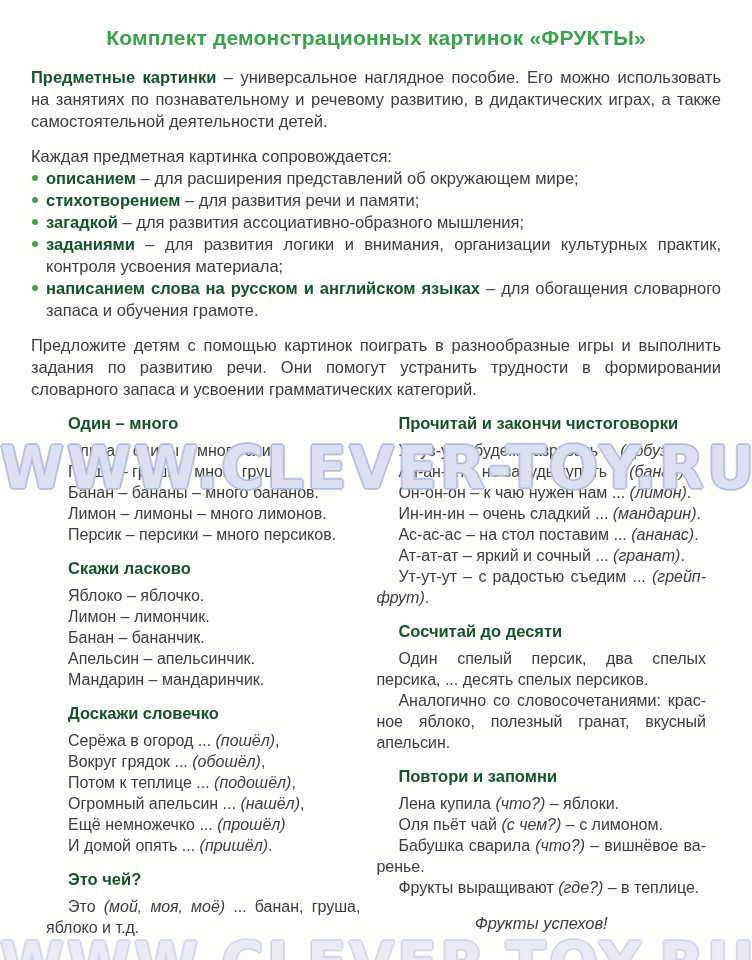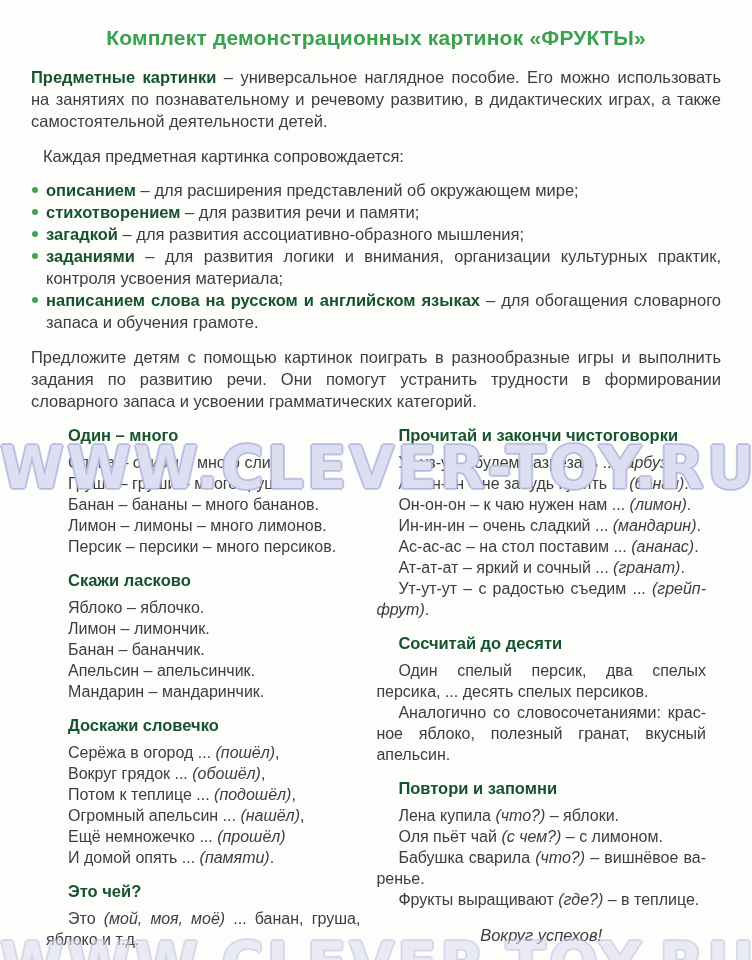--- a/index.html
+++ b/index.html
@@ -10,21 +10,21 @@
     box-shadow:0 0 4px rgba(0,0,0,.2);
   }
   .content{position:relative;z-index:2;padding:22px 31px 0;}
   .title{
     margin:4px 0 16px;text-align:center;
     font-size:21px;font-weight:bold;letter-spacing:.2px;
     color:#3aa24e;
   }
   .para{font-size:16.5px;line-height:22px;text-align:justify;margin:0 0 13px;}
   .para b,.bullets b,.sec-title{color:#14532d;}
-  .heading-line{margin:12px;}
+  .heading-line{margin:0;}
   .bullets{list-style:none;margin:0 0 13px;padding:0;}
   .bullets li{
     position:relative;padding-left:15px;
     font-size:16.5px;line-height:22px;text-align:justify;
   }
   .bullets .dot{
     position:absolute;left:1px;top:8px;width:6px;height:6px;
     border-radius:50%;background:#44a14d;
   }
   .columns{display:flex;padding:0 46px;margin-top:3px;}
@@ -90,38 +90,38 @@
         <p class="line"><span>Лимон – лимончик.</span></p>
         <p class="line"><span>Банан – бананчик.</span></p>
         <p class="line"><span>Апельсин – апельсинчик.</span></p>
         <p class="line"><span>Мандарин – мандаринчик.</span></p>
         <h3 class="sec-title">Доскажи словечко</h3>
         <p class="line"><span>Серёжа в огород ... </span><em>(пошёл)</em><span>,</span></p>
         <p class="line"><span>Вокруг грядок ... </span><em>(обошёл)</em><span>,</span></p>
         <p class="line"><span>Потом к теплице ... </span><em>(подошёл)</em><span>,</span></p>
         <p class="line"><span>Огромный апельсин ... </span><em>(нашёл)</em><span>,</span></p>
         <p class="line"><span>Ещё немножечко ... </span><em>(прошёл)</em></p>
-        <p class="line"><span>И домой опять ... </span><em>(памяти)</em><span>.</span></p>
+        <p class="line"><span>И домой опять ... </span><em>(пришёл)</em><span>.</span></p>
         <h3 class="sec-title">Это чей?</h3>
         <p class="line"><span>Это </span><em>(мой, моя, моё)</em><span> ... банан, груша, яблоко и т.д.</span></p>
       </div>
     <div class="col col-right" id="col-right">
         <h3 class="sec-title">Прочитай и закончи чистоговорки</h3>
         <p class="line"><span>Уз-уз-уз – будем разрезать ... </span><em>(арбуз)</em><span>.</span></p>
         <p class="line"><span>Ан-ан-ан – не забудь купить ... </span><em>(банан)</em><span>.</span></p>
         <p class="line"><span>Он-он-он – к чаю нужен нам ... </span><em>(лимон)</em><span>.</span></p>
         <p class="line"><span>Ин-ин-ин – очень сладкий ... </span><em>(мандарин)</em><span>.</span></p>
         <p class="line"><span>Ас-ас-ас – на стол поставим ... </span><em>(ананас)</em><span>.</span></p>
         <p class="line"><span>Ат-ат-ат – яркий и сочный ... </span><em>(гранат)</em><span>.</span></p>
         <p class="line"><span>Ут-ут-ут – с радостью съедим ... </span><em>(грейп­фрут)</em><span>.</span></p>
         <h3 class="sec-title">Сосчитай до десяти</h3>
         <p class="line"><span>Один спелый персик, два спелых персика, ... десять спелых персиков.</span></p>
         <p class="line"><span>Аналогично со словосочетаниями: крас­ное яблоко, полезный гранат, вкусный апель­син.</span></p>
         <h3 class="sec-title">Повтори и запомни</h3>
         <p class="line"><span>Лена купила </span><em>(что?)</em><span> – яблоки.</span></p>
         <p class="line"><span>Оля пьёт чай </span><em>(с чем?)</em><span> – с лимоном.</span></p>
         <p class="line"><span>Бабушка сварила </span><em>(что?)</em><span> – вишнёвое ва­ренье.</span></p>
         <p class="line"><span>Фрукты выращивают </span><em>(где?)</em><span> – в теплице.</span></p>
-        <p class="wish">Вокруг успехов!</p>
+        <p class="wish">Фрукты успехов!</p>
       </div>
   </div>
 
 </div>
 
 </body></html>

